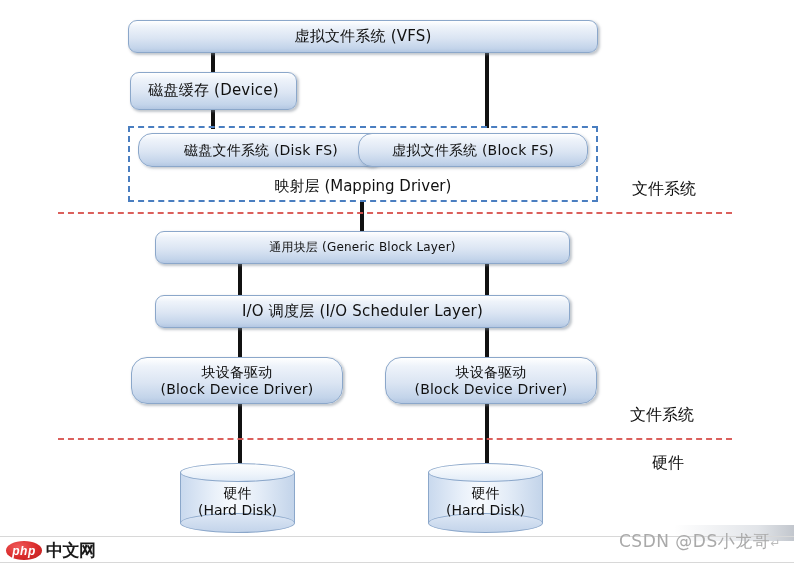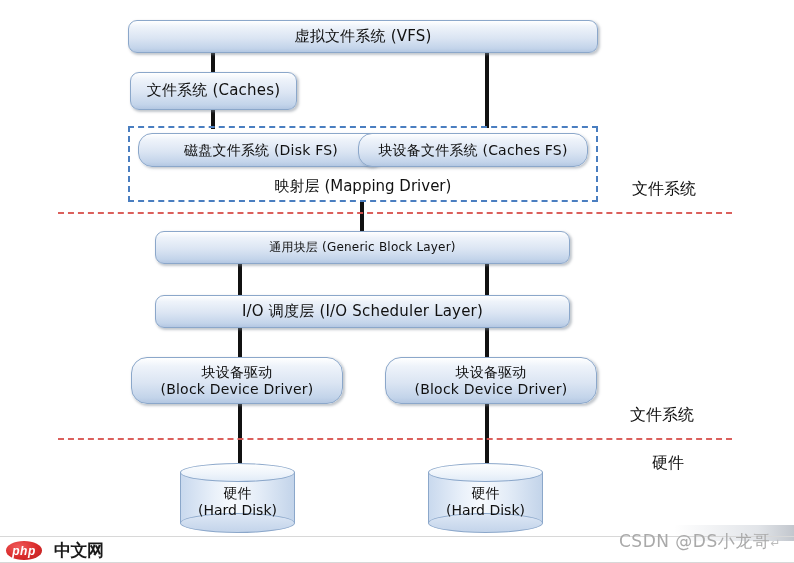--- a/index.html
+++ b/index.html
@@ -151,21 +151,21 @@
     position: absolute;
     left: 0;
     width: 794px;
     height: 0;
     border-top: 1px solid #d8d8d8;
   }
   .php-logo {
     position: absolute;
     display: flex;
     align-items: center;
-    gap: 12px;
+    gap: 4px;
   }
   .php-badge {
     width: 36px;
     height: 19px;
     border-radius: 50%;
     background: radial-gradient(ellipse at 35% 30%, #f05a5a 0%, #d92b2b 55%, #b81f1f 100%);
     color: #ffffff;
     font-style: italic;
     font-weight: bold;
     font-size: 12px;
@@ -216,29 +216,29 @@
   <div class="vline" style="left:238px; top:403px; height:62px;"></div>
   <div class="vline" style="left:485px; top:403px; height:62px;"></div>
 
   <div class="dashed-frame" style="left:128px; top:126px; width:470px; height:76px;"></div>
 
   <div class="box sharp shadowed" style="left:128px; top:20px; width:470px; height:33px; font-size:15px;">
     <span class="ln cjk">虚拟文件系统 (VFS)</span>
   </div>
 
   <div class="box sharp shadowed" style="left:130px; top:72px; width:167px; height:38px; font-size:15px;">
-    <span class="ln cjk">文件系统 (Caches)</span>
+    <span class="ln cjk">磁盘缓存 (Device)</span>
   </div>
 
   <div class="box round shadowed" style="left:138px; top:133px; width:246px; height:34px; font-size:14px;">
     <span class="ln cjk">磁盘文件系统 (Disk FS)</span>
   </div>
 
   <div class="box round shadowed" style="left:358px; top:133px; width:230px; height:34px; font-size:14px;">
-    <span class="ln cjk">块设备文件系统 (Caches FS)</span>
+    <span class="ln cjk">虚拟文件系统 (Block FS)</span>
   </div>
 
   <div class="frame-caption cjk" style="left:128px; top:177px; width:470px; font-size:15px;">
     <span>映射层 (Mapping Driver)</span>
   </div>
 
   <div class="box sharp shadowed" style="left:155px; top:231px; width:415px; height:33px; font-size:12px;">
     <span class="ln cjk">通用块层 (Generic Block Layer)</span>
   </div>
 

